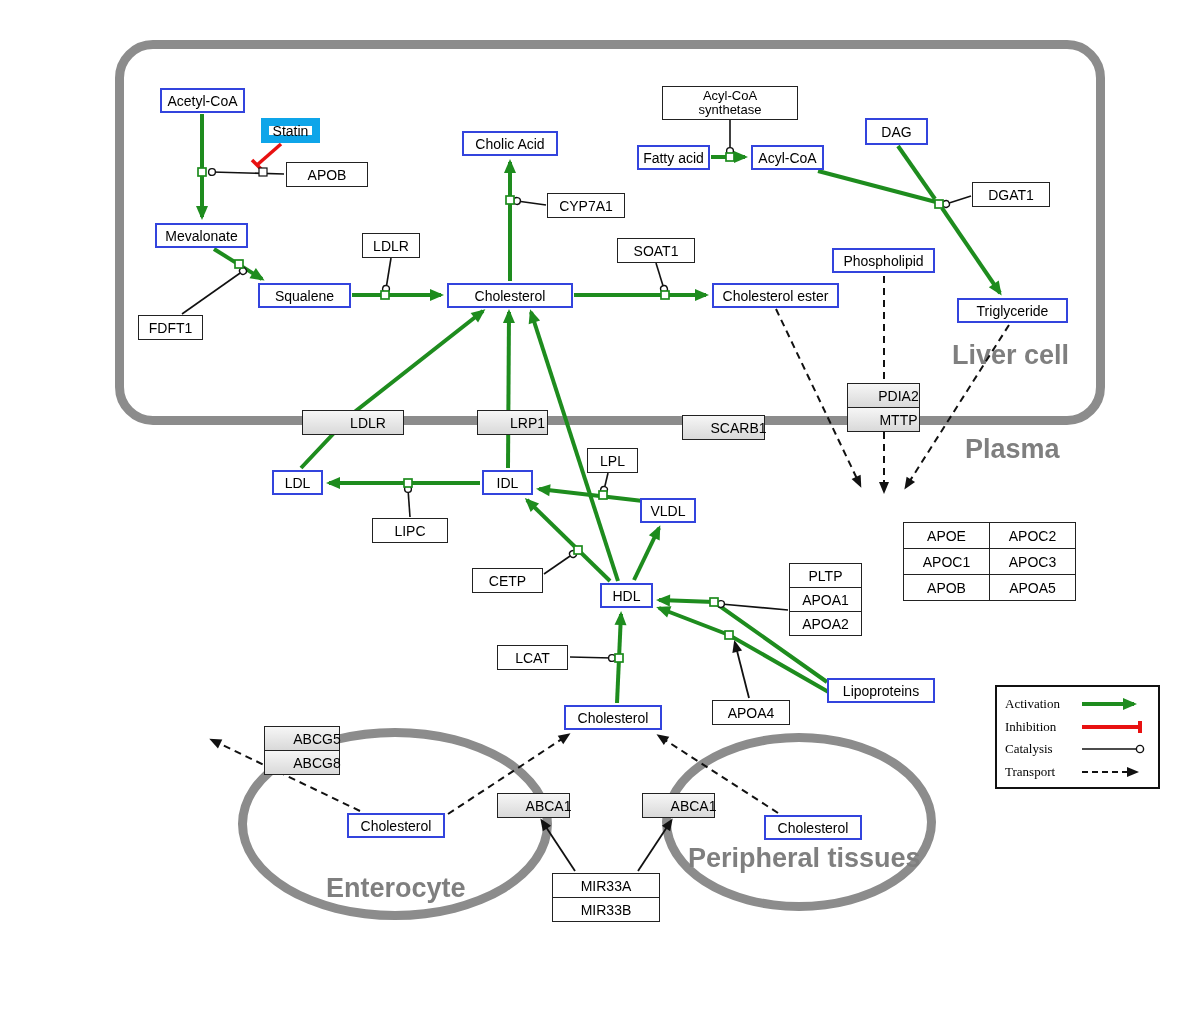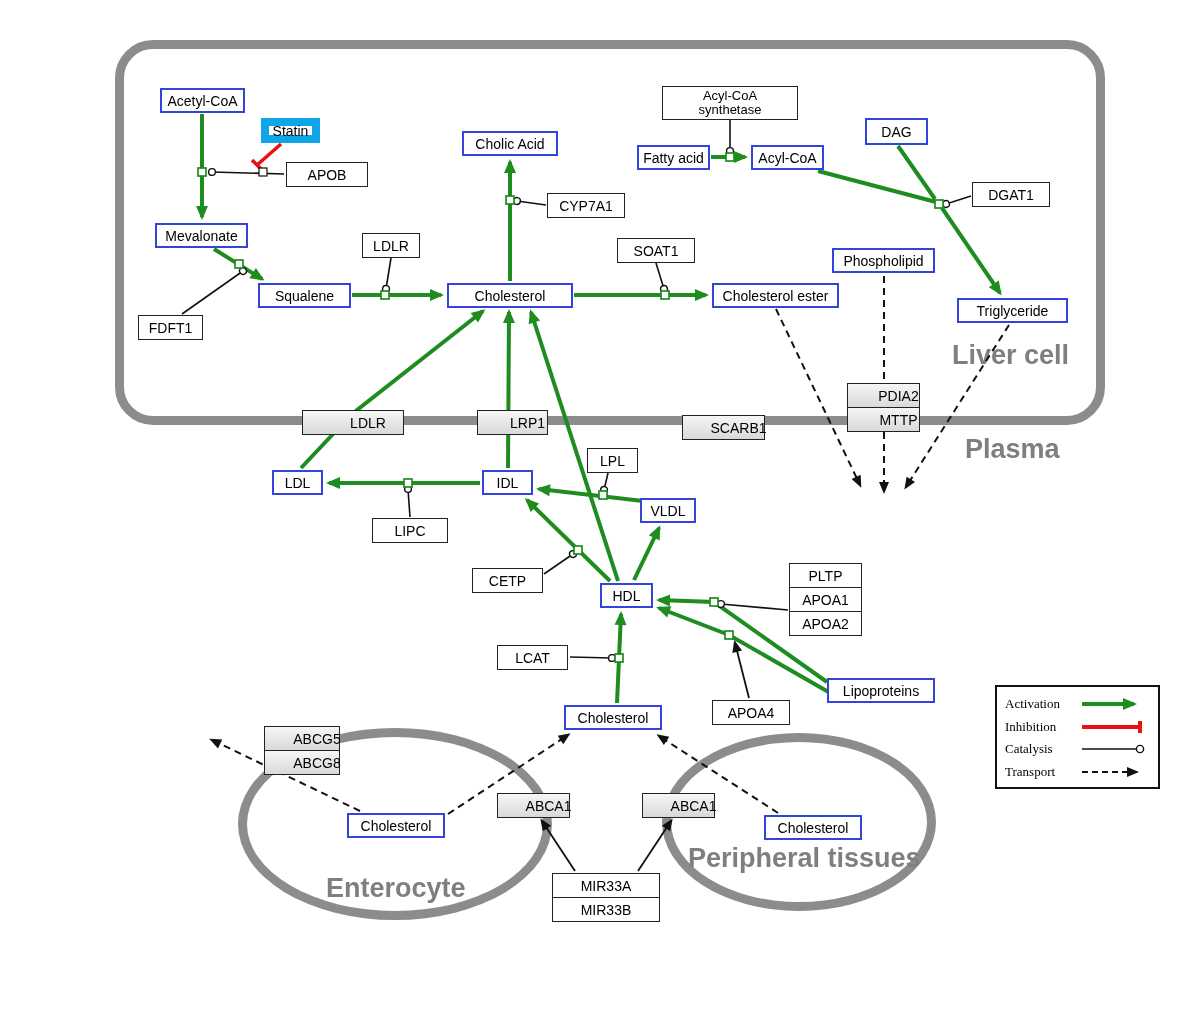--- a/index.html
+++ b/index.html
@@ -255,20 +255,28 @@
   <div class="node" style="left:712px;top:700px;width:78px">
       <span>APOA4</span>
     </div>
   <div class="node blue" style="left:827px;top:678px;width:108px">
       <span>Lipoproteins</span>
     </div>
   <div class="node blue" style="left:564px;top:705px;width:98px">
       <span>Cholesterol</span>
     </div>
 
+  <div class="apo-table">
+    <div class="cell">APOE</div>
+    <div class="cell">APOC2</div>
+    <div class="cell">APOC1</div>
+    <div class="cell">APOC3</div>
+    <div class="cell">APOB</div>
+    <div class="cell">APOA5</div>
+  </div>
 
   <div class="node gray" style="left:264px;top:726px;width:76px">
       <span>ABCG5</span>
     </div>
   <div class="node gray" style="left:264px;top:750px;width:76px">
       <span>ABCG8</span>
     </div>
   <div class="node blue" style="left:347px;top:813px;width:98px">
       <span>Cholesterol</span>
     </div>

